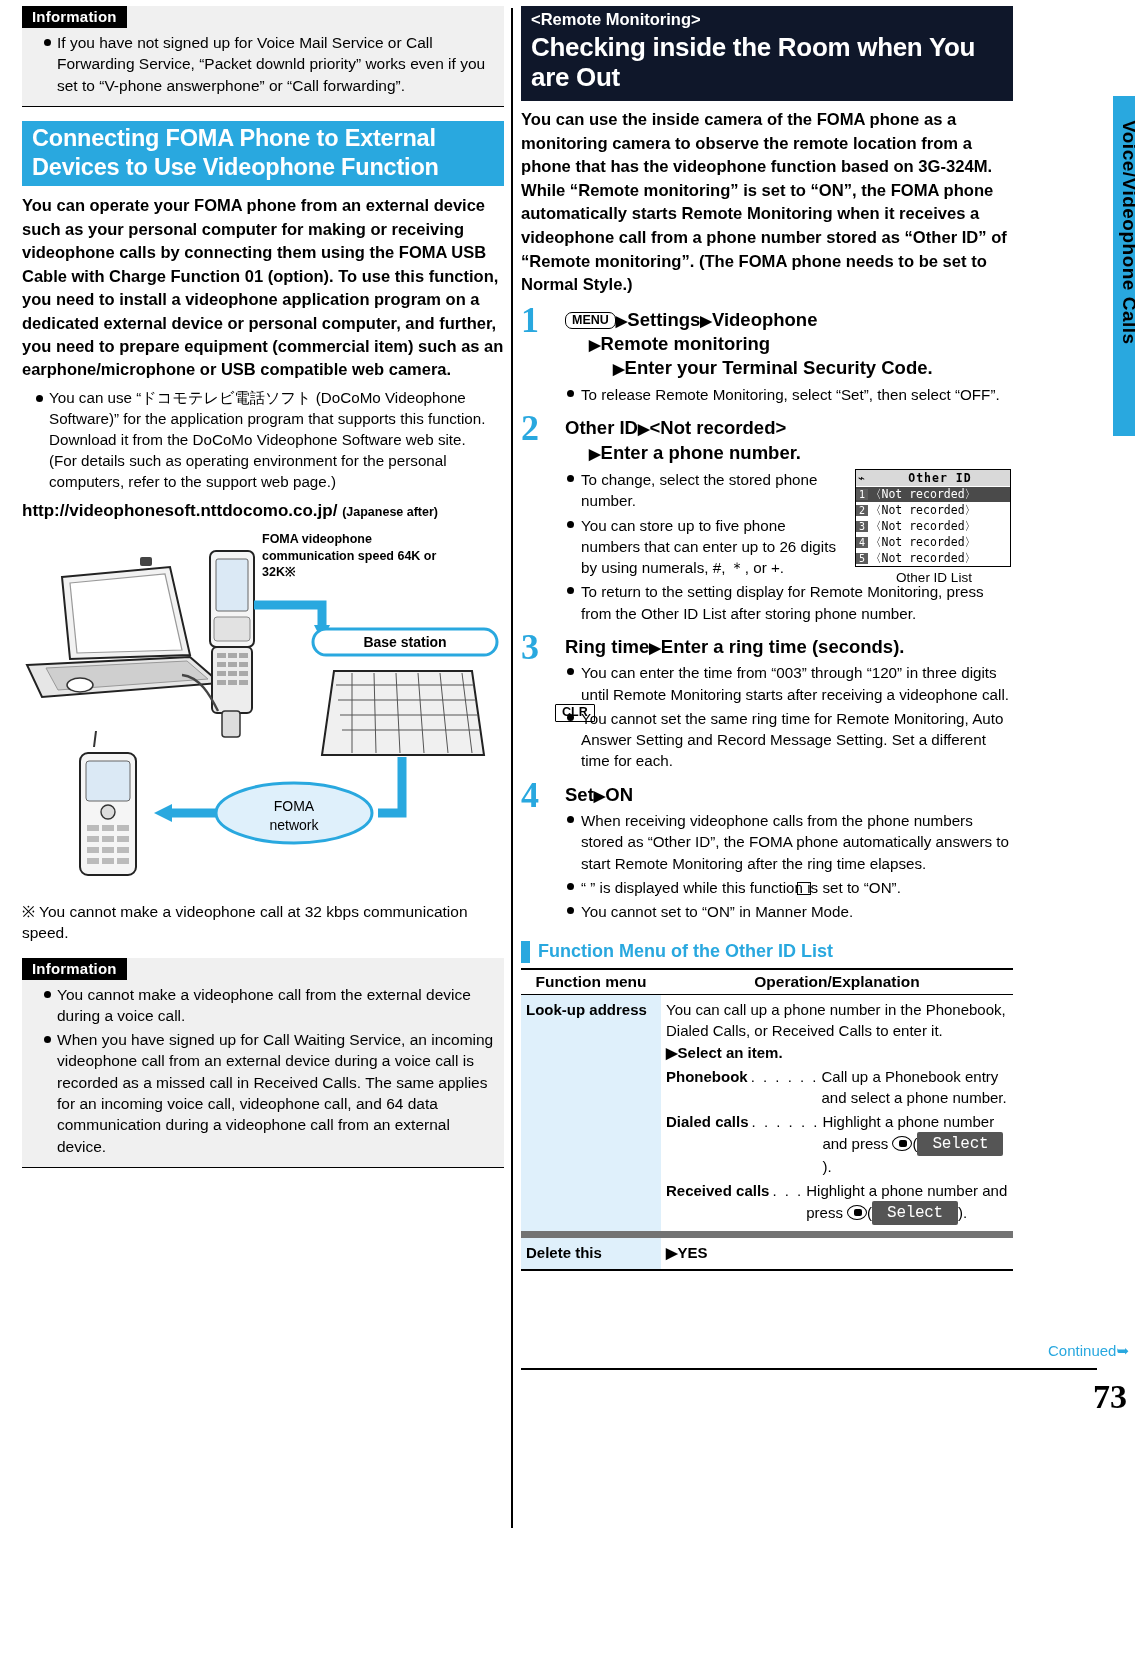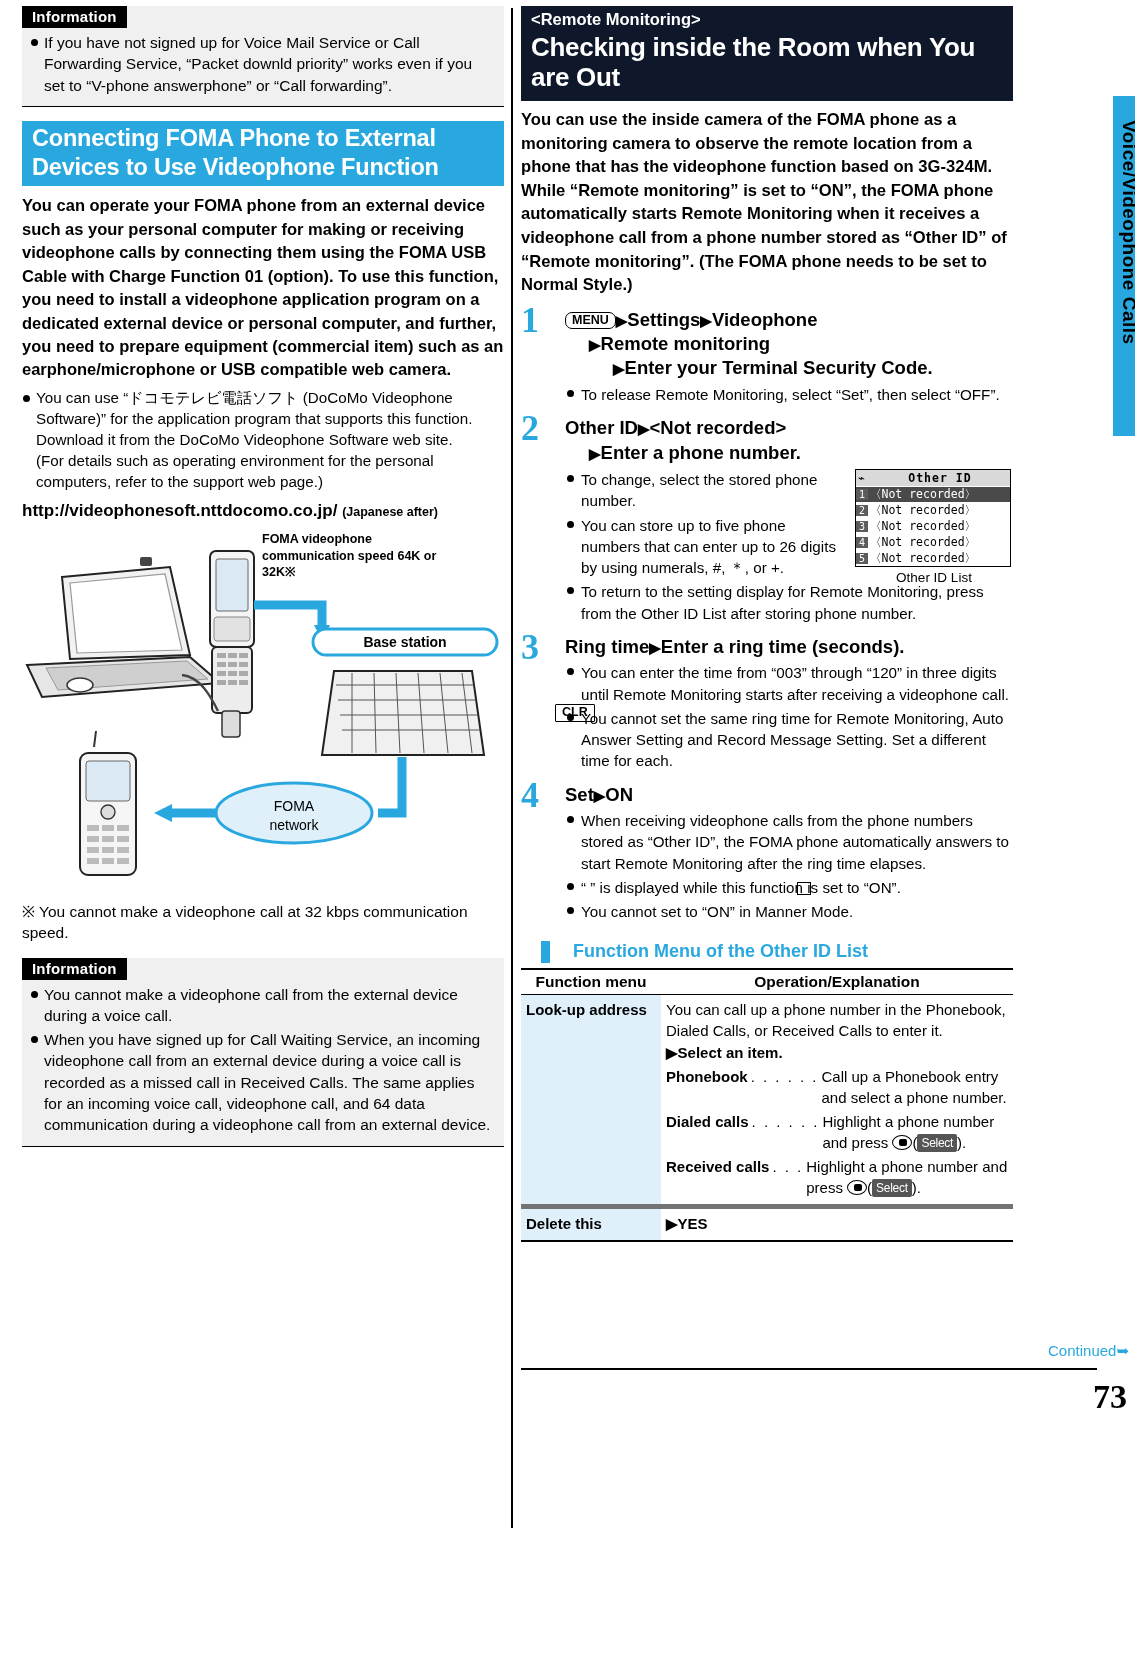--- a/index.html
+++ b/index.html
@@ -24,20 +24,21 @@
   .infobox { background:#f0f0f0; border-bottom:1px solid #000; }
   .infobox-title {
     display:inline-block; background:#000; color:#fff;
     font-weight:bold; font-size:15px; padding:2px 10px 3px 10px;
     letter-spacing:.2px;
   }
   .infobox-body { padding:4px 8px 8px 8px; }
   .bullet-li {
     position:relative; padding-left:14px; font-size:15.5px; line-height:1.38;
     margin-bottom:2px;
+    margin-left:13px;
   }
   .bullet-li:before {
     content:""; position:absolute; left:1px; top:7px;
     width:7px; height:7px; border-radius:50%; background:#000;
   }
 
   
   .sec-head {
     background:#29a8df; color:#fff; font-weight:bold;
     font-size:23.5px; line-height:1.22; padding:3px 6px 5px 10px;
@@ -79,22 +80,22 @@
   }
   .keyround {
     display:inline-block; border:1.6px solid #000; border-radius:50%;
     width:20px; height:15px; vertical-align:-2px; position:relative;
   }
   .keyround:after{
     content:""; position:absolute; left:5.5px; top:3.2px; width:8px; height:7px;
     background:#000; border-radius:2px;
   }
   .lcdtag {
-    display:inline-block; background:#555; color:#fff; font-size:12px;
-    padding:1px 4px; border-radius:2px; font-family:Liberation Sans, sans-serif;
+    display:inline-block; background:#555; color:#fff; font-size:16px;
+    padding:1px 15px; border-radius:2px; font-family:Liberation Mono, monospace;
     letter-spacing:-.3px; vertical-align:1px;
   }
   .sub-b {
     position:relative; padding-left:16px; font-size:15.2px; line-height:1.4;
     margin-top:3px;
   }
   .sub-b:before {
     content:""; position:absolute; left:2px; top:6px;
     width:7px; height:7px; border-radius:50%; background:#000;
   }
@@ -115,33 +116,33 @@
   }
   .oid-idx {
     background:#5c5c5c; color:#fff; width:12px; text-align:center; font-size:10px;
     margin-right:2px;
   }
   .oid-row.sel { background:#4a4a4a; color:#fff; }
   .oid-cap { text-align:center; font-size:13.5px; margin-top:3px; }
 
   
   .fm-head {
-    display:flex; align-items:center; gap:23px; margin-top:18px;margin-left:20px;
+    display:flex; align-items:center; gap:8px; margin-top:18px;
   }
   .fm-head .blk { width:9px; height:22px; background:#29a8df; }
   .fm-head .txt { color:#29a8df; font-weight:bold; font-size:18px; }
   .fm-table { width:100%; border-collapse:collapse; margin-top:5px; font-size:15px; }
   .fm-table th {
     border-top:2px solid #000; border-bottom:1px solid #000;
     font-weight:bold; padding:3px 4px; font-size:15.5px;
   }
   .fm-table th.c1 { width:140px; }
   .fm-table td { vertical-align:top; padding:4px 5px 6px 5px; line-height:1.4; }
   .fm-table td.c1 { background:#dff0fb; font-weight:bold; width:140px; }
-  .fm-table tr.brow td { border-bottom:5px solid #737373; }
+  .fm-table tr.brow td { border-bottom:7px solid #737373; }
   .fm-table tr.last td { border-bottom:2px solid #000; }
   .dotrow { display:flex;justify-content:center; }
   .dotrow .lbl { font-weight:bold; white-space:nowrap; }
   .dotrow .dots { flex:0 0 auto; letter-spacing:2px; padding:0 3px; }
   .dotrow .val { flex:1; }
 
   
   .tab {
     position:absolute; right:0; top:96px; width:30px; height:340px;
     background:#29a8df;

